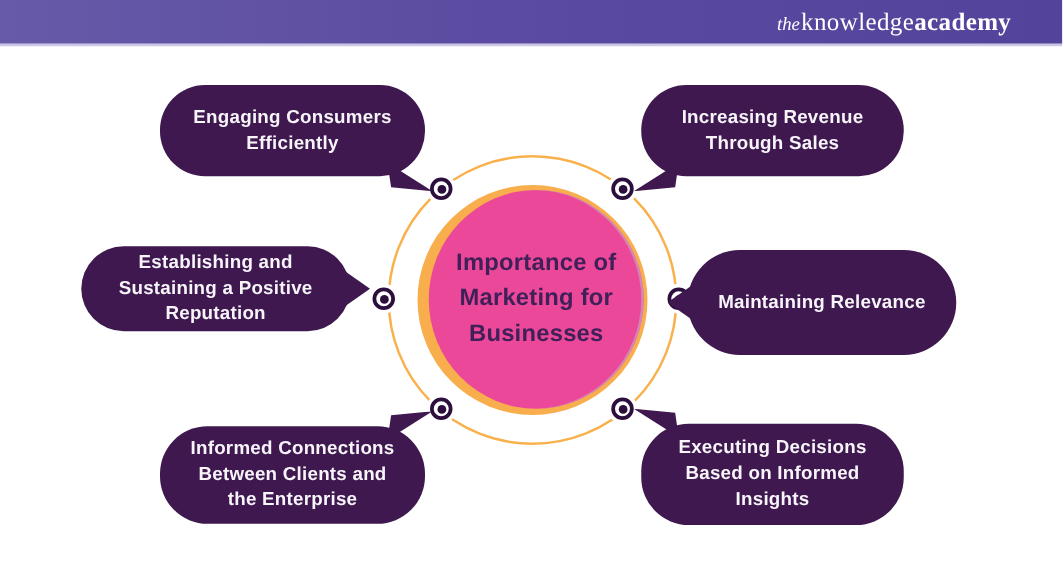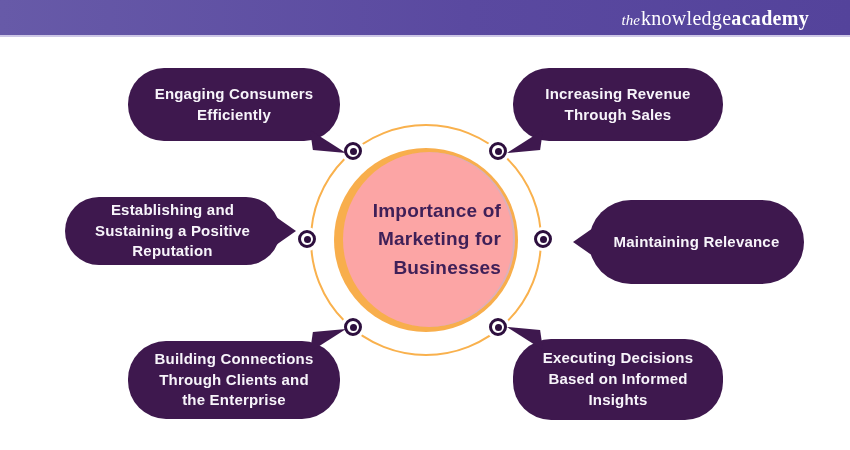--- a/index.html
+++ b/index.html
@@ -24,22 +24,22 @@
     position:absolute;left:310px;top:124px;width:232px;height:232px;
     border:2px solid #f9b14d;border-radius:50%;box-sizing:border-box;
   }
   
   .circle-outer{
     position:absolute;left:334px;top:148px;width:184px;height:184px;
     background:#f8ae4c;border-radius:50%;
   }
   .circle-inner{
     position:absolute;left:9px;top:4px;right:3px;bottom:5px;
-    background:#fca5a5;border-radius:50%;
-    display:flex;align-items:center;justify-content:center;text-align:right;
+    background:#ec4899;border-radius:50%;
+    display:flex;align-items:center;justify-content:center;text-align:center;
     box-shadow:inset -2px 0 0 rgba(190,185,205,.55);
     padding:0 14px;box-sizing:border-box;
   }
   .center-title{
     color:#3f2058;font-size:19px;font-weight:700;line-height:1.5;letter-spacing:.2px;
   }
   
   .dot{
     position:absolute;width:12px;height:12px;border:3.5px solid #2d0f3e;
     background:#ffffff;border-radius:50%;box-shadow:0 0 0 3px #ffffff;
@@ -53,21 +53,21 @@
     font-size:15px;font-weight:700;line-height:1.38;letter-spacing:.2px;
     box-sizing:border-box;padding:8px 18px;
   }
   .tail{position:absolute;background:#3e184e;}
   .b1{left:128px;top:68px;width:212px;height:73px;border-radius:36px;}
   .b1 .tail{width:36px;height:26px;right:-6px;bottom:-12px;clip-path:polygon(0 12%,100% 100%,8% 88%);}
   .b2{left:513px;top:68px;width:210px;height:73px;border-radius:36px;}
   .b2 .tail{width:36px;height:26px;left:-6px;bottom:-12px;clip-path:polygon(100% 12%,0 100%,92% 88%);}
   .b3{left:65px;top:197px;width:215px;height:68px;border-radius:42px;}
   .b3 .tail{width:20px;height:28px;right:-16px;top:50%;transform:translateY(-50%);clip-path:polygon(0 0,100% 50%,0 100%);}
-  .b4{left:589px;top:200px;width:215px;height:84px;border-radius:42px;}
+  .b4{left:550px;top:200px;width:215px;height:84px;border-radius:42px;}
   .b4 .tail{width:20px;height:28px;left:-16px;top:50%;transform:translateY(-50%);clip-path:polygon(100% 0,0 50%,100% 100%);}
   .b5{left:128px;top:341px;width:212px;height:78px;border-radius:38px;}
   .b5 .tail{width:36px;height:26px;right:-6px;top:-12px;clip-path:polygon(0 88%,100% 0,8% 12%);}
   .b6{left:513px;top:339px;width:210px;height:81px;border-radius:38px;}
   .b6 .tail{width:36px;height:26px;left:-6px;top:-12px;clip-path:polygon(100% 88%,0 0,92% 12%);}
 </style>
 </head>
 <body>
 
 <div class="stage">
@@ -120,21 +120,21 @@
     <span>Establishing and Sustaining a Positive Reputation</span>
   </div>
 
   <div class="bubble b4">
     <div class="tail"></div>
     <span>Maintaining Relevance</span>
   </div>
 
   <div class="bubble b5">
     <div class="tail"></div>
-    <span>Building Connections Through Clients and the Enterprise</span>
+    <span>Informed Connections Between Clients and the Enterprise</span>
   </div>
 
   <div class="bubble b6">
     <div class="tail"></div>
     <span>Executing Decisions Based on Informed Insights</span>
   </div>
 
 </div>
 
 </body></html>

